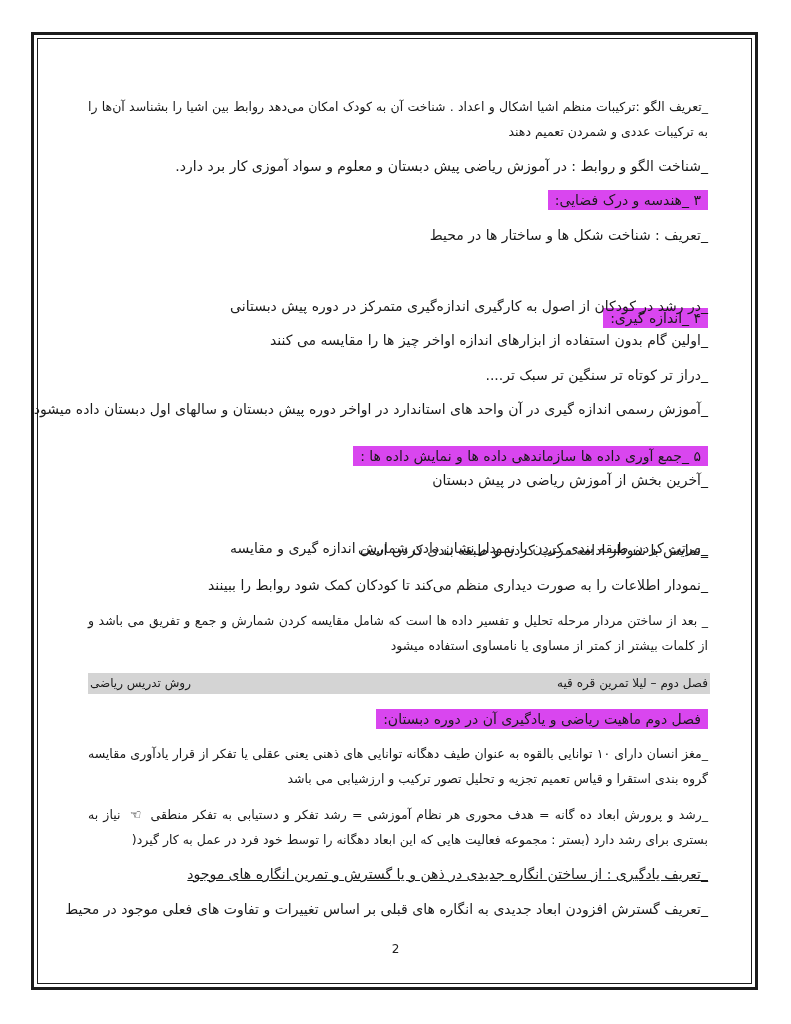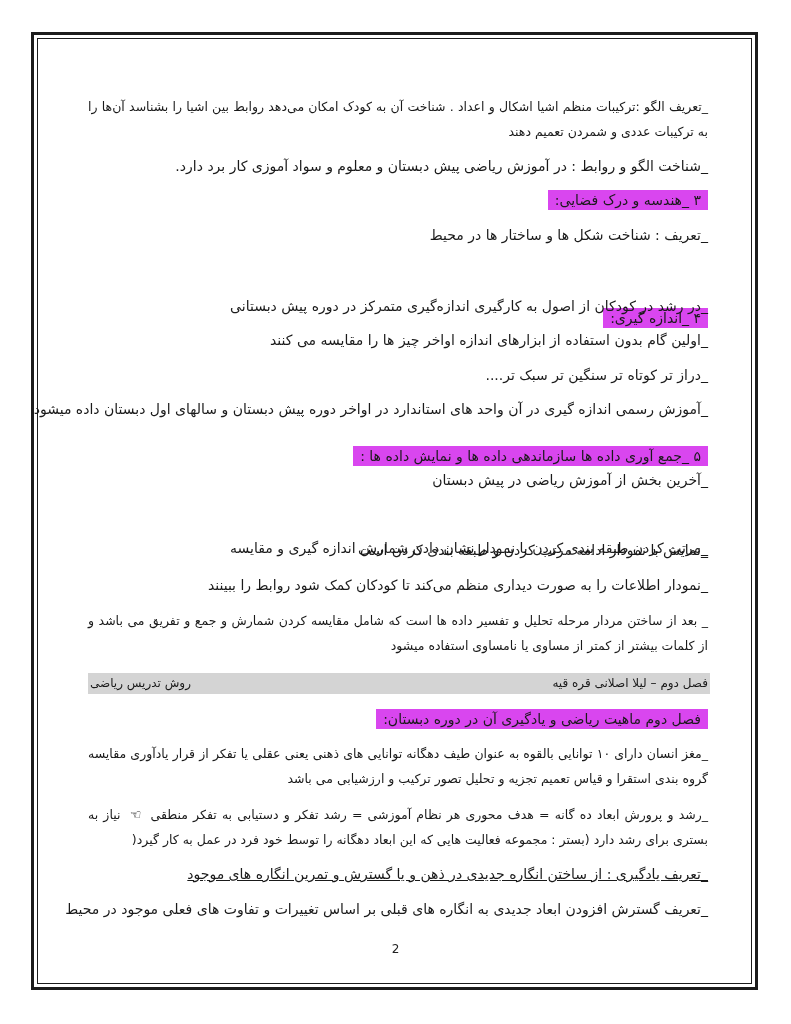--- a/index.html
+++ b/index.html
@@ -126,21 +126,21 @@
   </div>
 
   <div class="line" style="top:468px;">_آخرین بخش از آموزش ریاضی در پیش دبستان</div>
   <div class="line" style="top:519px;margin-top:17px;">_مرتب کردن طبقه بندی کردن با نمودار نشان دادن شمارش اندازه گیری و مقایسه</div>
   <div class="line" style="top:538px;">_نمایش با نمودار ادامه مرتب کردن و طبقه بندی کردن است</div>
   <div class="line" style="top:573px;">_نمودار اطلاعات را به صورت دیداری منظم می‌کند تا کودکان کمک شود روابط را ببینند</div>
 
   <div class="para" style="top:608px;">_ بعد از ساختن مردار مرحله تحلیل و تفسیر داده ها است که شامل مقایسه کردن شمارش و جمع و تفریق می باشد و از کلمات بیشتر از کمتر از مساوی یا نامساوی استفاده میشود</div>
 
   <div class="bar" style="top:673px;">
-    <span class="bar-right">فصل دوم – لیلا اصلانی قره قیه</span>
+    <span class="bar-right">فصل دوم – لیلا تمرین قره قیه</span>
     <span class="bar-left">روش تدریس ریاضی</span>
   </div>
 
   <div class="line" style="top:707px;">
     <span class="hl">فصل دوم ماهیت ریاضی و یادگیری آن در دوره دبستان:</span>
   </div>
 
   <div class="para" style="top:741px;">_مغز انسان دارای ۱۰ توانایی بالقوه به عنوان طیف دهگانه توانایی های ذهنی یعنی عقلی یا تفکر از قرار یادآوری مقایسه گروه بندی استقرا و قیاس تعمیم تجزیه و تحلیل تصور ترکیب و ارزشیابی می باشد</div>
 
   <div class="para" style="top:802px;">

